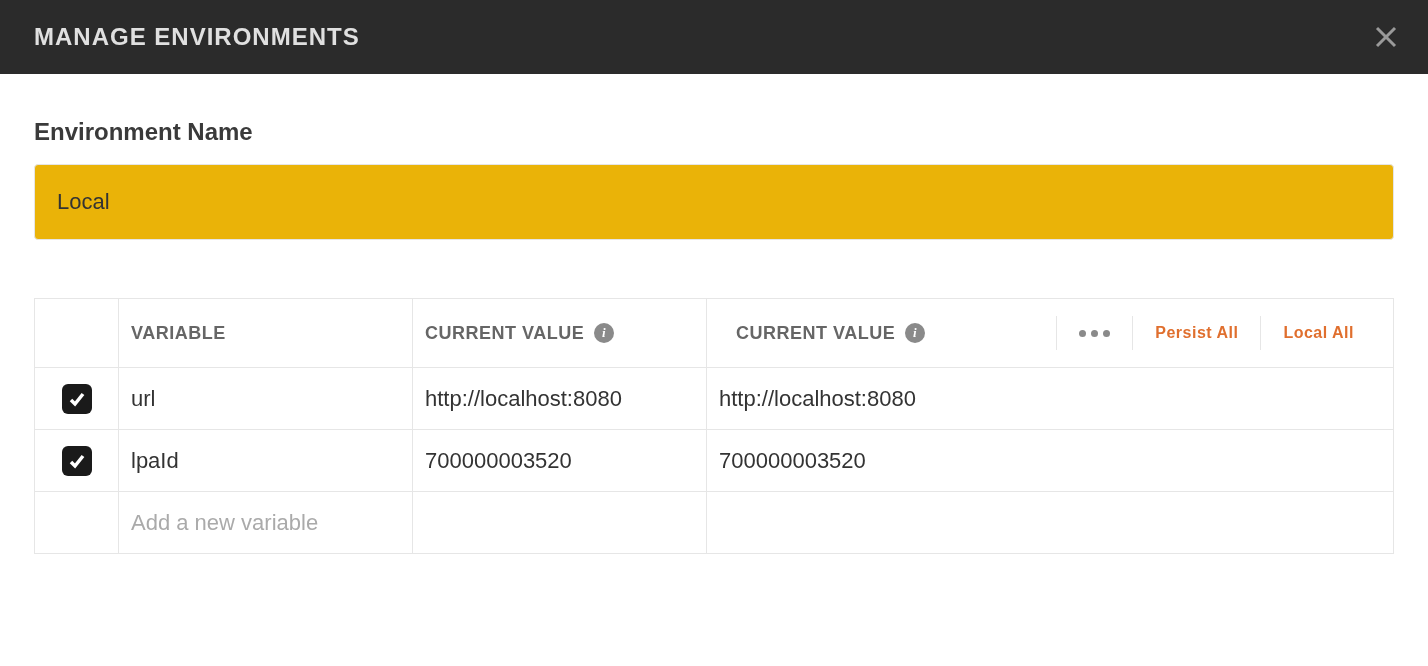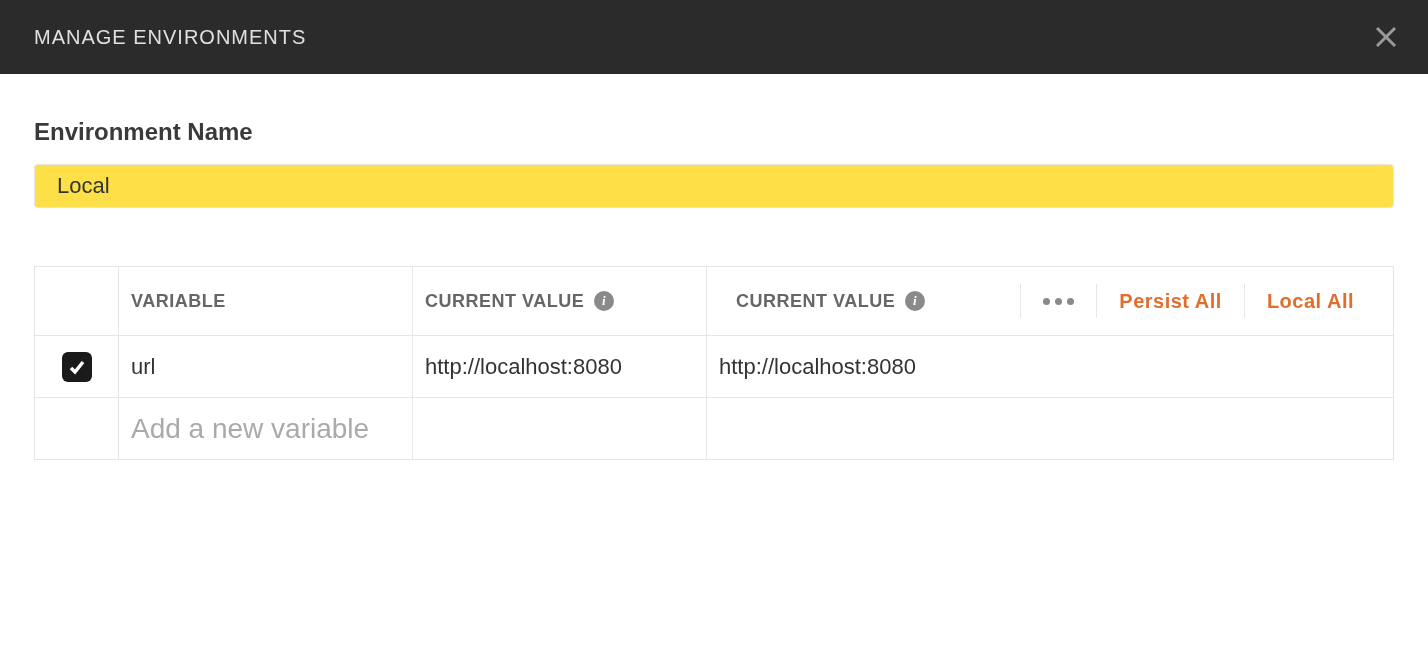--- a/index.html
+++ b/index.html
@@ -7,46 +7,46 @@
   .header {
     background: #2b2b2b;
     height: 74px;
     display: flex;
     align-items: center;
     justify-content: space-between;
     padding: 0 28px 0 34px;
   }
   .header-title {
     color: #e0e0e0;
-    font-size: 20px;
-    font-weight: 400;
+    font-size: 24px;
+    font-weight: 700;
     letter-spacing: 1px;
   }
   .close-btn {
     width: 28px; height: 28px;
     cursor: pointer;
     display: flex; align-items: center; justify-content: center;
   }
   .close-btn svg { stroke: #9a9a9a; stroke-width: 3; }
   .body {
     padding: 44px 34px 0 34px;
     border-radius: 17px;
   }
   .section-label {
     font-size: 24px;
     font-weight: 600;
     color: #3a3a3a;
     margin-bottom: 18px;
   }
   .env-name-input {
     width: 100%;
-    height: 44px;
+    height: 76px;
     border: 1px solid #e5e5e5;
     border-radius: 4px;
-    background: #fde047;
+    background: #eab308;
     font-size: 22px;
     padding: 0 22px;
     color: #333;
     outline: none;
   }
   .table-wrap { margin-top: 58px; }
   table {
     width: 100%;
     border-collapse: collapse;
     table-layout: fixed;
@@ -87,39 +87,39 @@
     padding: 0 22px;
     display: flex; align-items: center;
     border-right: 1px solid #e6e6e6;
     height: 34px;
     cursor: pointer;
   }
   .dots { display: flex; gap: 5px; }
   .dots span { width: 7px; height: 7px; background: #8a8a8a; border-radius: 50%; display: block; }
   .action-link {
     color: #e06f2e;
-    font-size: 20px;
+    font-size: 16px;
     padding: 0 22px;
     height: 34px;
     display: flex; align-items: center;
     cursor: pointer;
     border-right: 1px solid #e6e6e6;
   }
   .action-link:last-child { border-right: none; }
   .check-cell { text-align: center; }
   .checkbox {
     width: 30px; height: 30px;
     background: #1a1a1a;
     border-radius: 6px;
     display: inline-flex; align-items: center; justify-content: center;
     cursor: pointer;
   }
   .checkbox svg { stroke: #fff; stroke-width: 3.5; fill: none; }
   .cell-input {
-    border: none; outline: none; font-size: 28px; width: 100%; height: 100%;
+    border: none; outline: none; font-size: 22px; width: 100%; height: 100%;
     background: transparent; color: #0369a1;
   }
   .cell-input::placeholder { color: #aaaaaa; }
 </style>
 </head>
 <body>
 
 <div class="header">
   <div class="header-title">MANAGE ENVIRONMENTS</div>
   <div class="close-btn">
@@ -186,20 +186,32 @@
               <svg width="18" height="18" viewBox="0 0 18 18">
                   <polyline points="3,10 7,14 15,4"></polyline>
                 </svg>
             </span>
           </td>
           <td><span>url</span></td>
           <td><span>http://localhost:8080</span></td>
           <td colspan="2"><span>http://localhost:8080</span></td>
         </tr>
 
+        <tr>
+          <td class="check-cell">
+            <span class="checkbox">
+              <svg width="18" height="18" viewBox="0 0 18 18">
+                  <polyline points="3,10 7,14 15,4"></polyline>
+                </svg>
+            </span>
+          </td>
+          <td><span>lpaId</span></td>
+          <td><span>700000003520</span></td>
+          <td colspan="2"><span>700000003520</span></td>
+        </tr>
 
 
         <tr>
           <td class="check-cell"></td>
           <td>
             <input class="cell-input" type="text" placeholder="Add a new variable" style="">
           </td>
           <td></td>
           <td colspan="2"></td>
         </tr>

